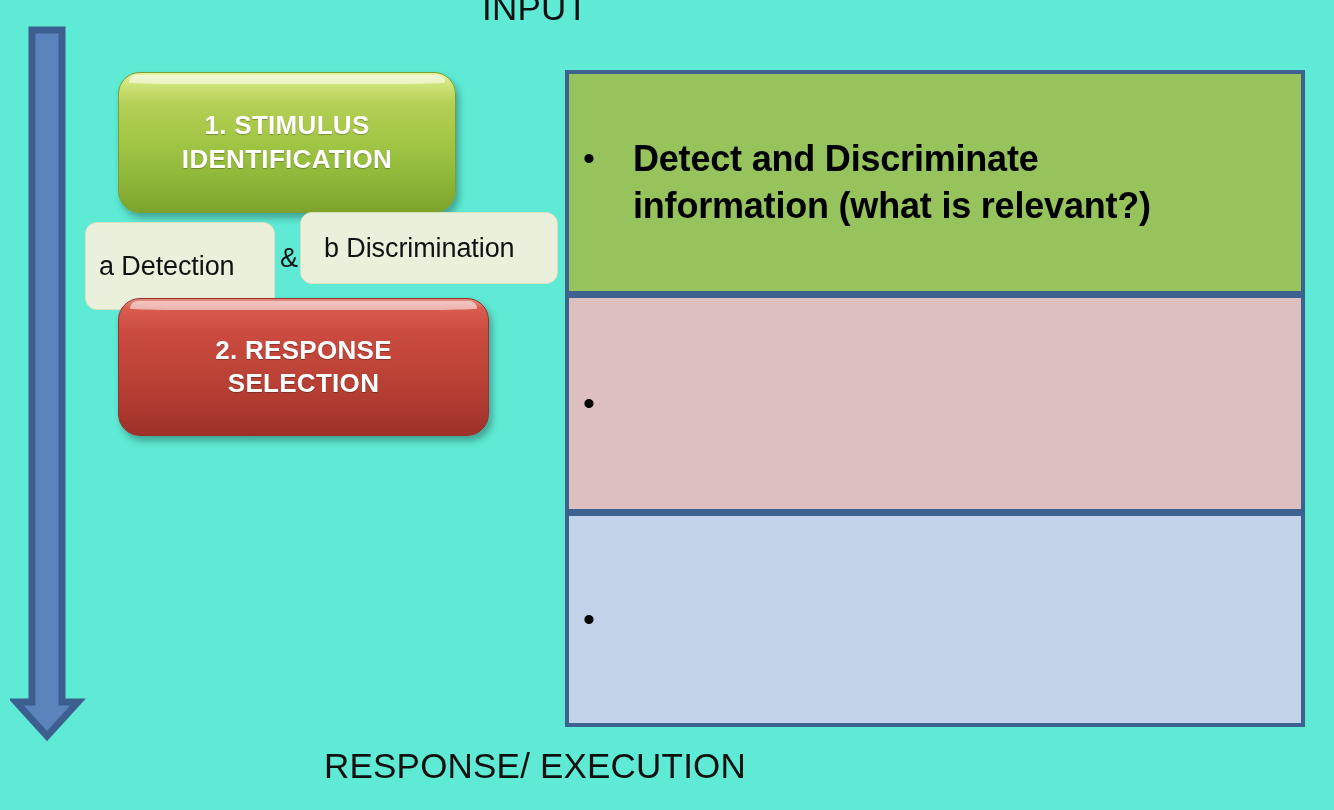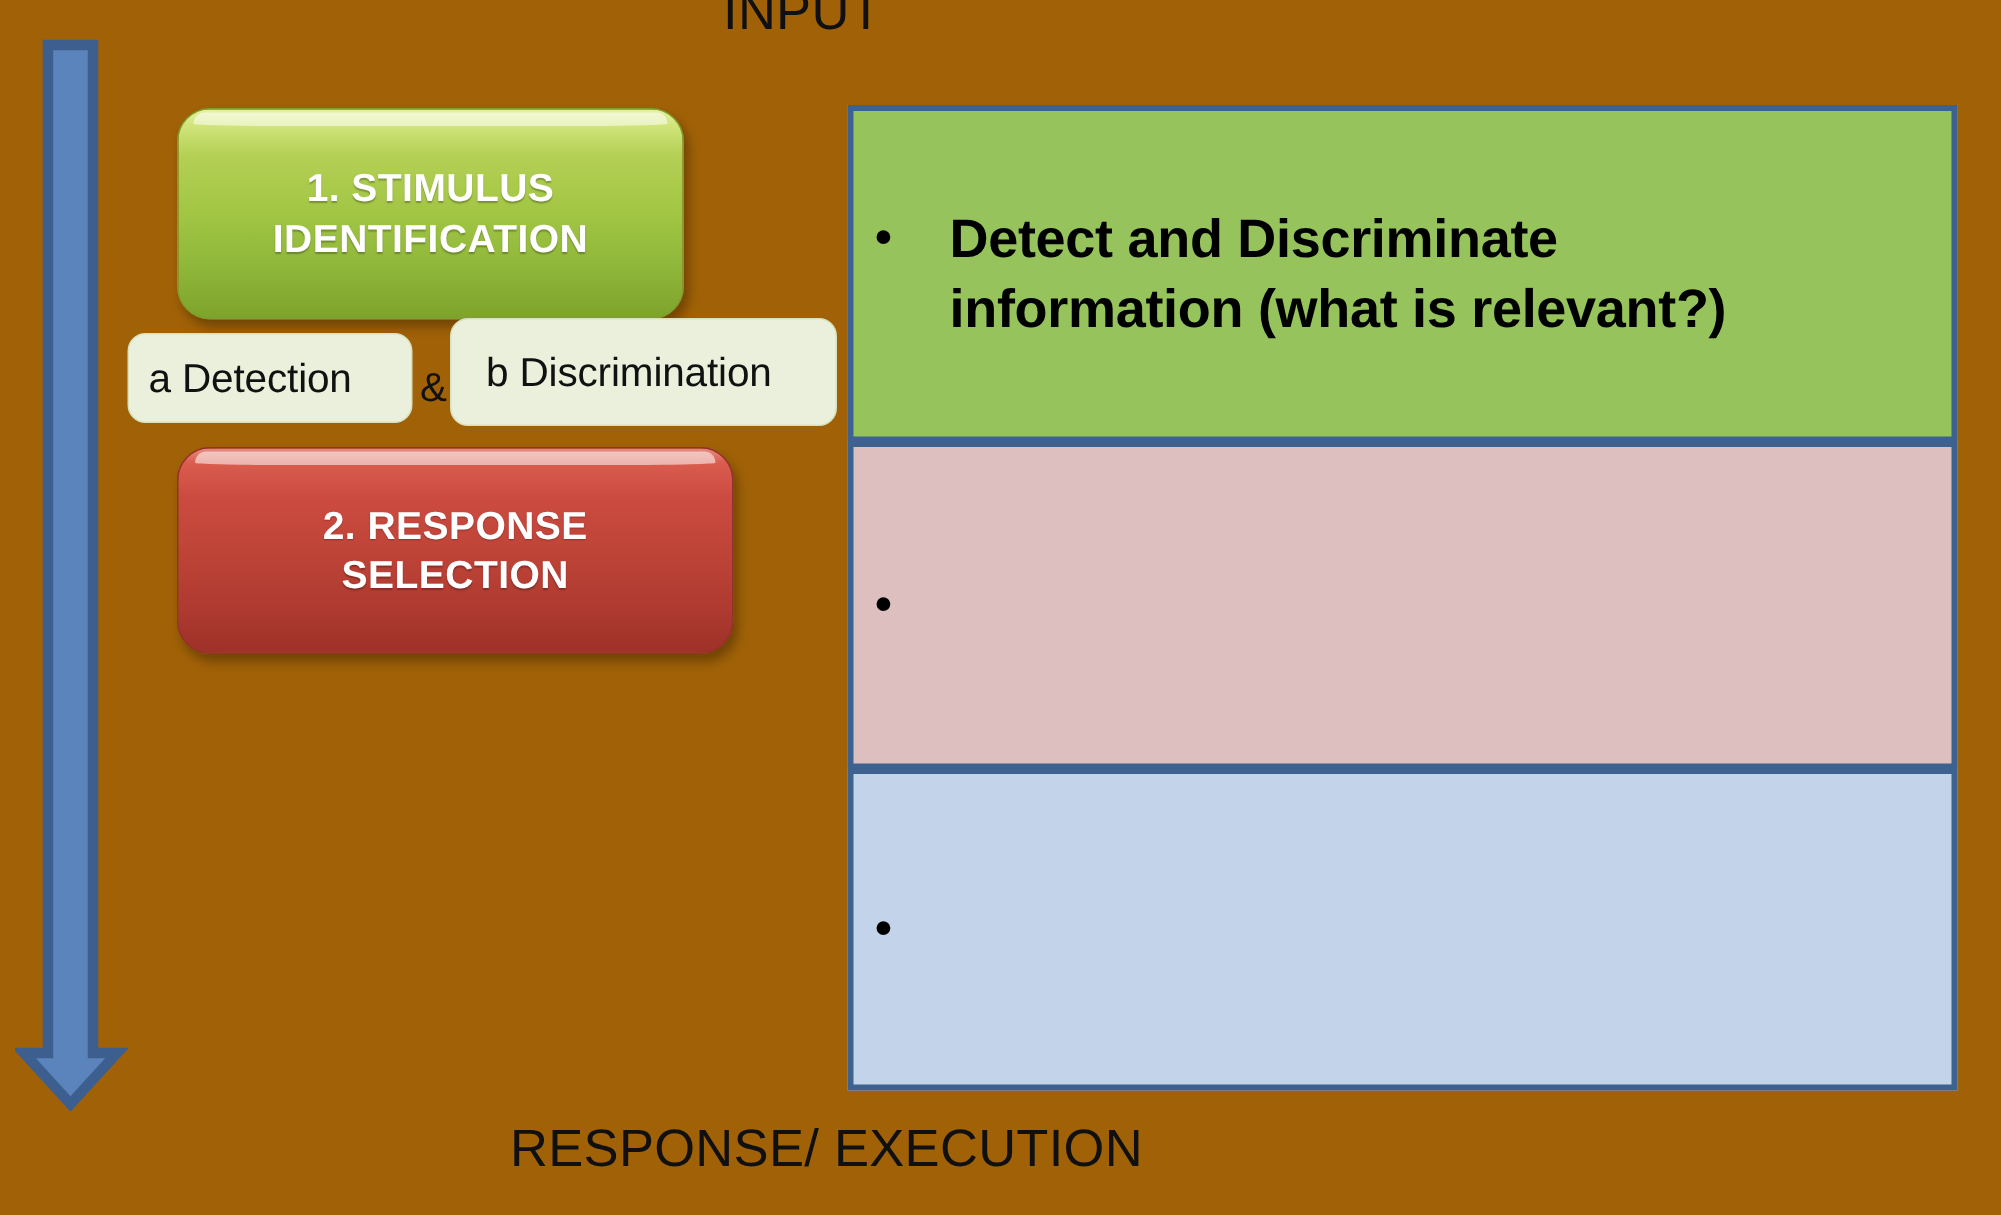--- a/index.html
+++ b/index.html
@@ -8,42 +8,42 @@
     padding: 0;
     background: #ffffff;
   }
   body {
     font-family: "Liberation Sans", sans-serif;
   }
   #stage {
     position: relative;
     width: 1334px;
     height: 810px;
-    background: #a16207;
+    background: #5eead4;
     overflow: hidden;
   }
 
   
   .caption {
     position: absolute;
     font-family: "Liberation Sans", sans-serif;
     font-weight: 400;
     color: #101010;
     white-space: nowrap;
     letter-spacing: 0.2px;
   }
   #input-caption {
     left: 0;
     top: -12px;
     width: 1070px;
     text-align: center;
     font-size: 35px;
   }
   #response-caption {
-    left: 16px;
+    left: 0;
     top: 746px;
     width: 1070px;
     text-align: center;
     font-size: 35px;
   }
 
   
   #flow-arrow {
     position: absolute;
     left: 10px;
@@ -116,21 +116,21 @@
     border-radius: 12px;
     box-sizing: border-box;
     display: flex;
     align-items: center;
     color: #111111;
     font-size: 27px;
     font-weight: 400;
     padding-left: 13px;
     letter-spacing: -0.1px;
   }
-  #substep-detection { left: 85px; top: 222px; width: 190px; height: 60px; }
+  #substep-detection { left: 85px; top: 222px; width: 190px; height: 88px; }
   #substep-discrimination { left: 300px; top: 212px; width: 258px; height: 72px; padding-left: 23px; }
   #substep-conjunction {
     position: absolute;
     left: 276px; top: 222px; width: 26px; height: 72px;
     display: flex; align-items: center; justify-content: center;
     font-size: 27px; color: #111111; font-weight: 400;
   }
 
   
   .desc-panel {

